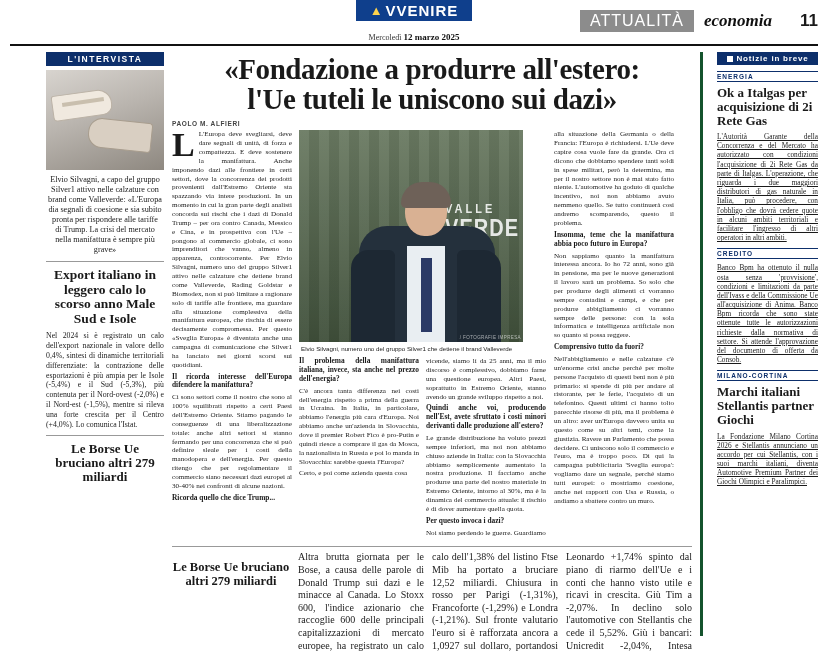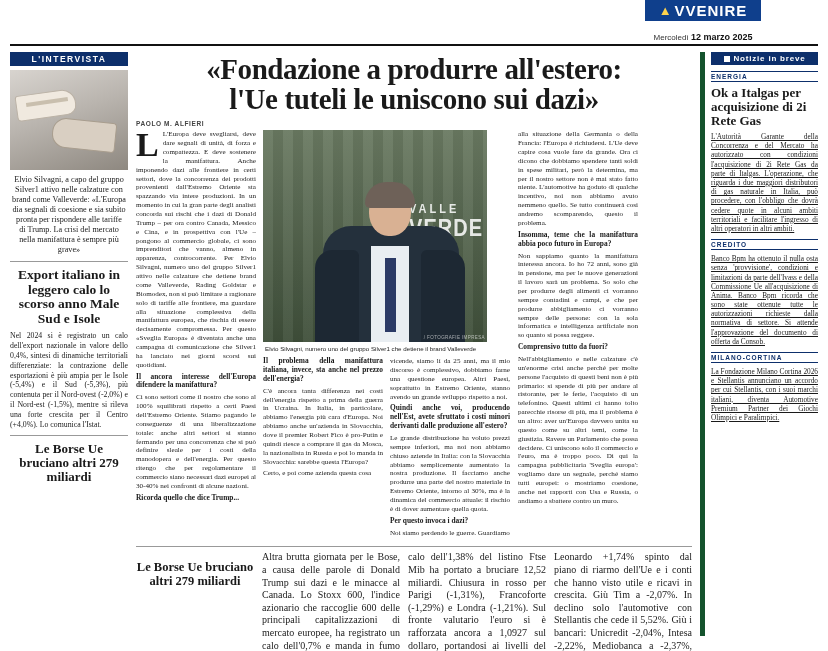--- a/index.html
+++ b/index.html
@@ -21,40 +21,40 @@
   }
   .mast-left { flex:1; }
   .mast-center { display:flex; flex-direction:column; align-items:center; width:230px; }
   .logo-box {
     background:#0f3f8c; color:#fff; font-family:"Liberation Sans", sans-serif;
     font-weight:bold; font-size:15px; letter-spacing:1px; padding:2px 14px;
     display:flex; align-items:center; gap:2px;
   }
   .logo-box .flame { color:#ffd34d; font-size:13px; }
   .mast-date {
-    font-family:Liberation Sans, sans-serif; font-size:8px; color:#333;
+    font-family:Liberation Serif, serif; font-size:8px; color:#333;
     margin-top:11px; white-space:nowrap;
   }
   .mast-date b { font-size:9px; color:#111; }
   .mast-right { flex:1; display:flex; align-items:center; justify-content:flex-end; gap:10px; }
   .section-tag {
     background:#8c8c8c; color:#fff; font-family:"Liberation Sans", sans-serif;
     font-size:16px; letter-spacing:1px; padding:2px 10px; font-weight:normal;
   }
   .section-sub {
     font-family:"Liberation Serif", serif; font-style:italic; font-weight:bold;
     font-size:17px; color:#111;
   }
   .page-num { font-family:"Liberation Sans", sans-serif; font-size:17px; font-weight:bold; margin-left:18px; }
 
   
-  .body-grid { display:flex; gap:8px; margin-top:6px; height:584px; }
+  .body-grid { display:flex; gap:8px; margin-top:6px; height:584px;margin-left:36px; }
   .col-left { width:118px; flex:none; }
   .col-main { flex:1; }
-  .col-right { width:118px; flex:none; border-left:5px solid #14532d; padding-left:6px; }
+  .col-right { width:118px; flex:none; border-left:3px solid #14532d; padding-left:14px; }
 
   
   .kicker-bar {
     background:#0d2f6b; color:#fff; font-family:"Liberation Sans", sans-serif;
     font-size:8.5px; letter-spacing:1.5px; text-align:center; padding:2px 0; font-weight:bold;
   }
   .left-photo {
     width:100%; height:100px; margin-top:4px;
     background:linear-gradient(160deg,#d8d4cf 0%,#b9b4ae 45%,#8e8880 100%);
     position:relative; overflow:hidden;
@@ -199,20 +199,25 @@
     <div class="mast-left"></div>
     <div class="mast-center">
       <div class="logo-box">
         <span class="flame">▲</span>
           <span>VVENIRE</span>
       </div>
       <div class="mast-date">
         <span>Mercoledì</span> <b>12 marzo 2025</b>
       </div>
     </div>
+    <div class="mast-right">
+      <div class="section-tag">ATTUALITÀ</div>
+      <div class="section-sub">economia</div>
+      <div class="page-num">11</div>
+    </div>
   </div>
 
   <div class="body-grid">
 
     <div class="col-left">
       <div class="kicker-bar">L'INTERVISTA</div>
       <div class="left-photo">
         <div class="shoe1"></div>
         <div class="strap"></div>
         <div class="shoe2"></div>
@@ -230,21 +235,21 @@
     <div class="col-main">
       <div class="headline">
         <span>«Fondazione a produrre all'estero:</span><br>
         <span>l'Ue tuteli le uniscono sui dazi»</span>
       </div>
       <div class="byline">PAOLO M. ALFIERI</div>
 
       <div class="main-flow">
         <div class="mcol mcol1">
           <p><span class="dropcap">L</span><span>L'Europa deve svegliarsi, deve dare segnali di unità, di forza e compattezza. E deve sostenere la manifattura. Anche imponendo dazi alle frontiere in certi settori, dove la concorrenza dei prodotti provenienti dall'Estremo Oriente sta spazzando via intere produzioni. In un momento in cui la gran parte degli analisti concorda sui rischi che i dazi di Donald Trump – per ora contro Canada, Messico e Cina, e in prospettiva con l'Ue – pongono al commercio globale, ci sono imprenditori che vanno, almeno in apparenza, controcorrente. Per Elvio Silvagni, numero uno del gruppo Silver1 attivo nelle calzature che detiene brand come Valleverde, Rading Goldstar e Biomodex, non si può limitare a ragionare solo di tariffe alle frontiere, ma guardare alla situazione complessiva della manifattura europea, che rischia di essere decisamente compromessa. Per questo «Sveglia Europa» è diventata anche una campagna di comunicazione che Silver1 ha lanciato nei giorni scorsi sui quotidiani.</span></p>
-          <p class="subhead">Il ancora interesse dell'Europa difendere la manifattura?</p>
+          <p class="subhead">Il ricorda interesse dell'Europa difendere la manifattura?</p>
           <p>Ci sono settori come il nostro che sono al 100% squilibrati rispetto a certi Paesi dell'Estremo Oriente. Stiamo pagando le conseguenze di una liberalizzazione totale: anche altri settori si stanno fermando per una concorrenza che si può definire sleale per i costi della manodopera e dell'energia. Per questo ritengo che per regolamentare il commercio siano necessari dazi europei al 30-40% nei confronti di alcune nazioni.</p>
           <p class="subhead">Ricorda quello che dice Trump...</p>
         </div>
 
         <div class="photo-block">
           <div class="photo">
             <div class="wall"></div>
             <div class="brand">
               <small>VALLE</small>
               <span>VERDE</span>
@@ -317,20 +322,21 @@
 
       <div>
         <div class="r-kicker">CREDITO</div>
         <div class="r-body">
             <p>Banco Bpm ha ottenuto il nulla osta senza 'provvisione', condizioni e limitazioni da parte dell'Ivass e della Commissione Ue all'acquisizione di Anima. Banco Bpm ricorda che sono state ottenute tutte le autorizzazioni richieste dalla normativa di settore. Si attende l'approvazione del documento di offerta da Consob.</p>
           </div>
       </div>
 
       <div>
         <div class="r-kicker">MILANO-CORTINA</div>
+        <div class="r-head">Marchi italiani Stellantis partner Giochi</div>
         <div class="r-body">
             <p>La Fondazione Milano Cortina 2026 e Stellantis annunciano un accordo per cui Stellantis, con i suoi marchi italiani, diventa Automotive Premium Partner dei Giochi Olimpici e Paralimpici.</p>
           </div>
       </div>
     </div>
 
   </div>
 </div>
 
 </body></html>

